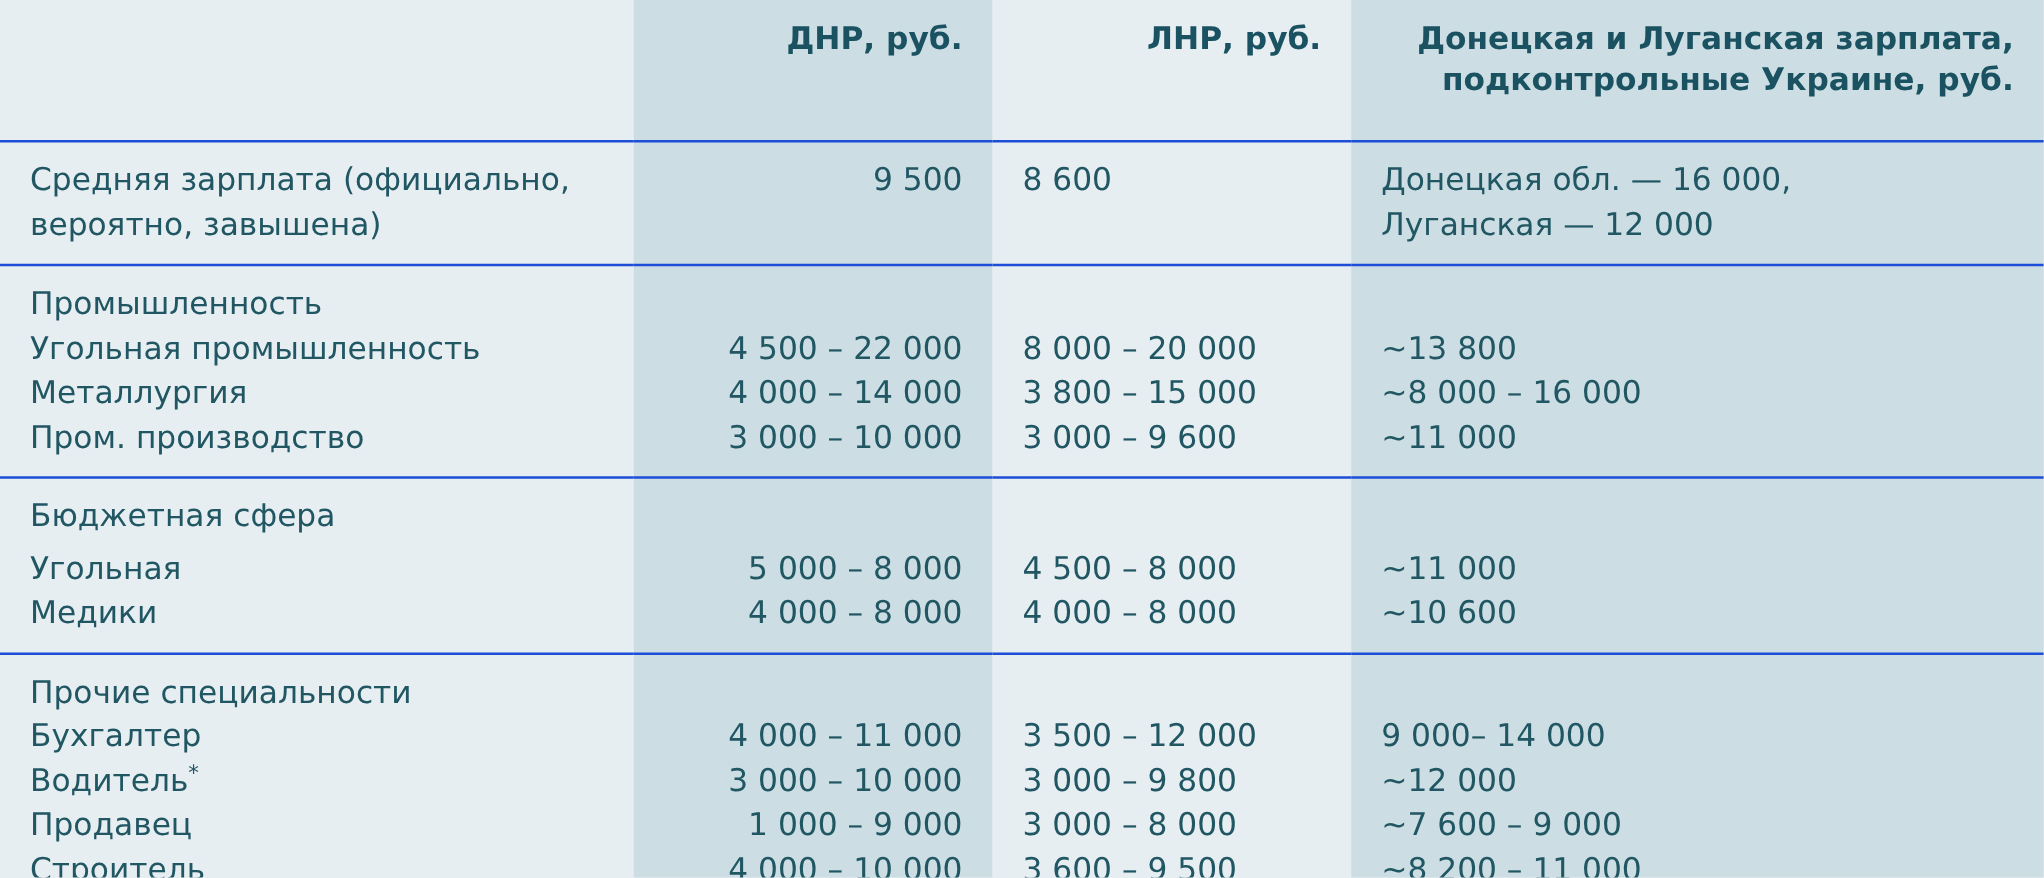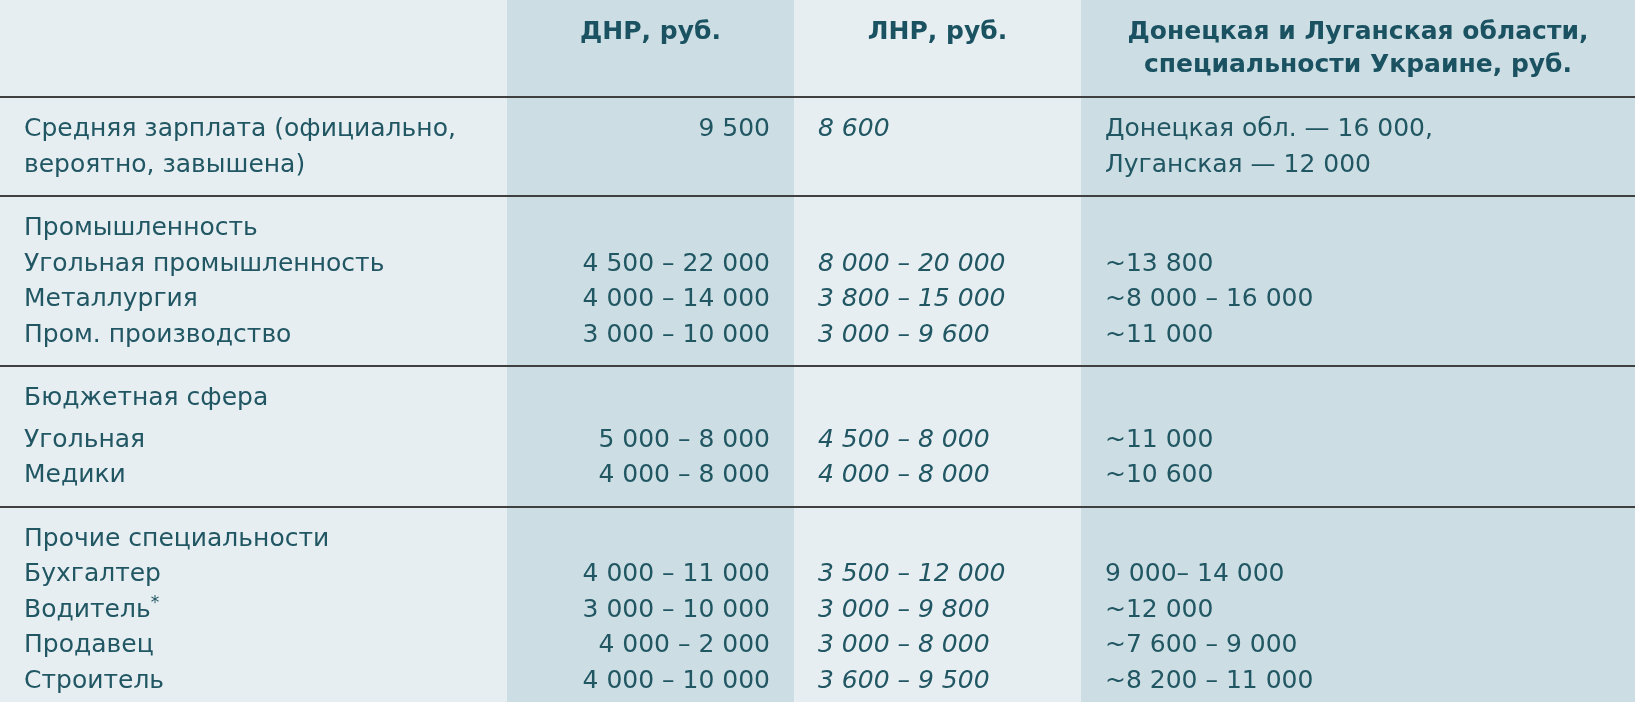--- a/index.html
+++ b/index.html
@@ -25,47 +25,47 @@
     border-collapse: collapse;
     width: 1635px;
     table-layout: fixed;
   }
   col.c0 { width: 507px; }
   col.c1 { width: 287px; }
   col.c2 { width: 287px; }
   col.c3 { width: 554px; }
 
   thead th {
-    text-align: center;
+    text-align: right;
     vertical-align: top;
     font-weight: bold;
     font-size: 25px;
     line-height: 1.32;
     color: #1b5262;
-    padding: 14px 24px 16px 24px;
+    padding: 14px 24px 32px 24px;
     box-sizing: border-box;
     height: 88px;
   }
   thead th.h0 { background: #e6eef2; }
   thead th.h1 { background: #ccdee4; }
   thead th.h2 { background: #e6eef2; }
   thead th.h3 { background: #ccdee4; }
 
   tbody td {
     vertical-align: top;
     font-size: 25px;
     line-height: 1.42;
     color: #215663;
     padding: 12px 24px 14px 24px;
     box-sizing: border-box;
-    border-top: 2px solid #404040;
+    border-top: 2px solid #1d4ed8;
   }
   tbody td.d0 { background: #e6eef2; }
   tbody td.d1 { background: #ccdee4; text-align: right; }
-  tbody td.d2 { background: #e6eef2; font-style: italic; }
+  tbody td.d2 { background: #e6eef2; }
   tbody td.d3 { background: #ccdee4; margin-left: 42px; }
 
   .lines div { white-space: nowrap; }
   .lines div.wrap { white-space: normal; }
   .grouphead {  }
   .spacer { height: 6px; }
   .star {
     font-size: 17px;
     vertical-align: super;
     line-height: 0;
@@ -80,21 +80,21 @@
       <col class="c0">
         <col class="c1">
         <col class="c2">
         <col class="c3">
     </colgroup>
     <thead>
       <tr>
         <th class="h0"></th>
         <th class="h1">ДНР, руб.</th>
         <th class="h2">ЛНР, руб.</th>
-        <th class="h3">Донецкая и Луганская области, специальности Украине, руб.</th>
+        <th class="h3">Донецкая и Луганская зарплата, подконтрольные Украине, руб.</th>
       </tr>
     </thead>
     <tbody>
 
       <tr>
         <td class="d0">
           <div class="lines">
             <div class="wrap">Средняя зарплата (официально,</div>
             <div class="wrap">вероятно, завышена)</div>
           </div>
@@ -195,21 +195,21 @@
             <div>Водитель<span class="star">*</span></div>
             <div>Продавец</div>
             <div>Строитель</div>
           </div>
         </td>
         <td class="d1">
           <div class="lines">
             <div>&nbsp;</div>
             <div>4 000 – 11 000</div>
             <div>3 000 – 10 000</div>
-            <div>4 000 – 2 000</div>
+            <div>1 000 – 9 000</div>
             <div>4 000 – 10 000</div>
           </div>
         </td>
         <td class="d2">
           <div class="lines">
             <div>&nbsp;</div>
             <div>3 500 – 12 000</div>
             <div>3 000 – 9 800</div>
             <div>3 000 – 8 000</div>
             <div>3 600 – 9 500</div>

